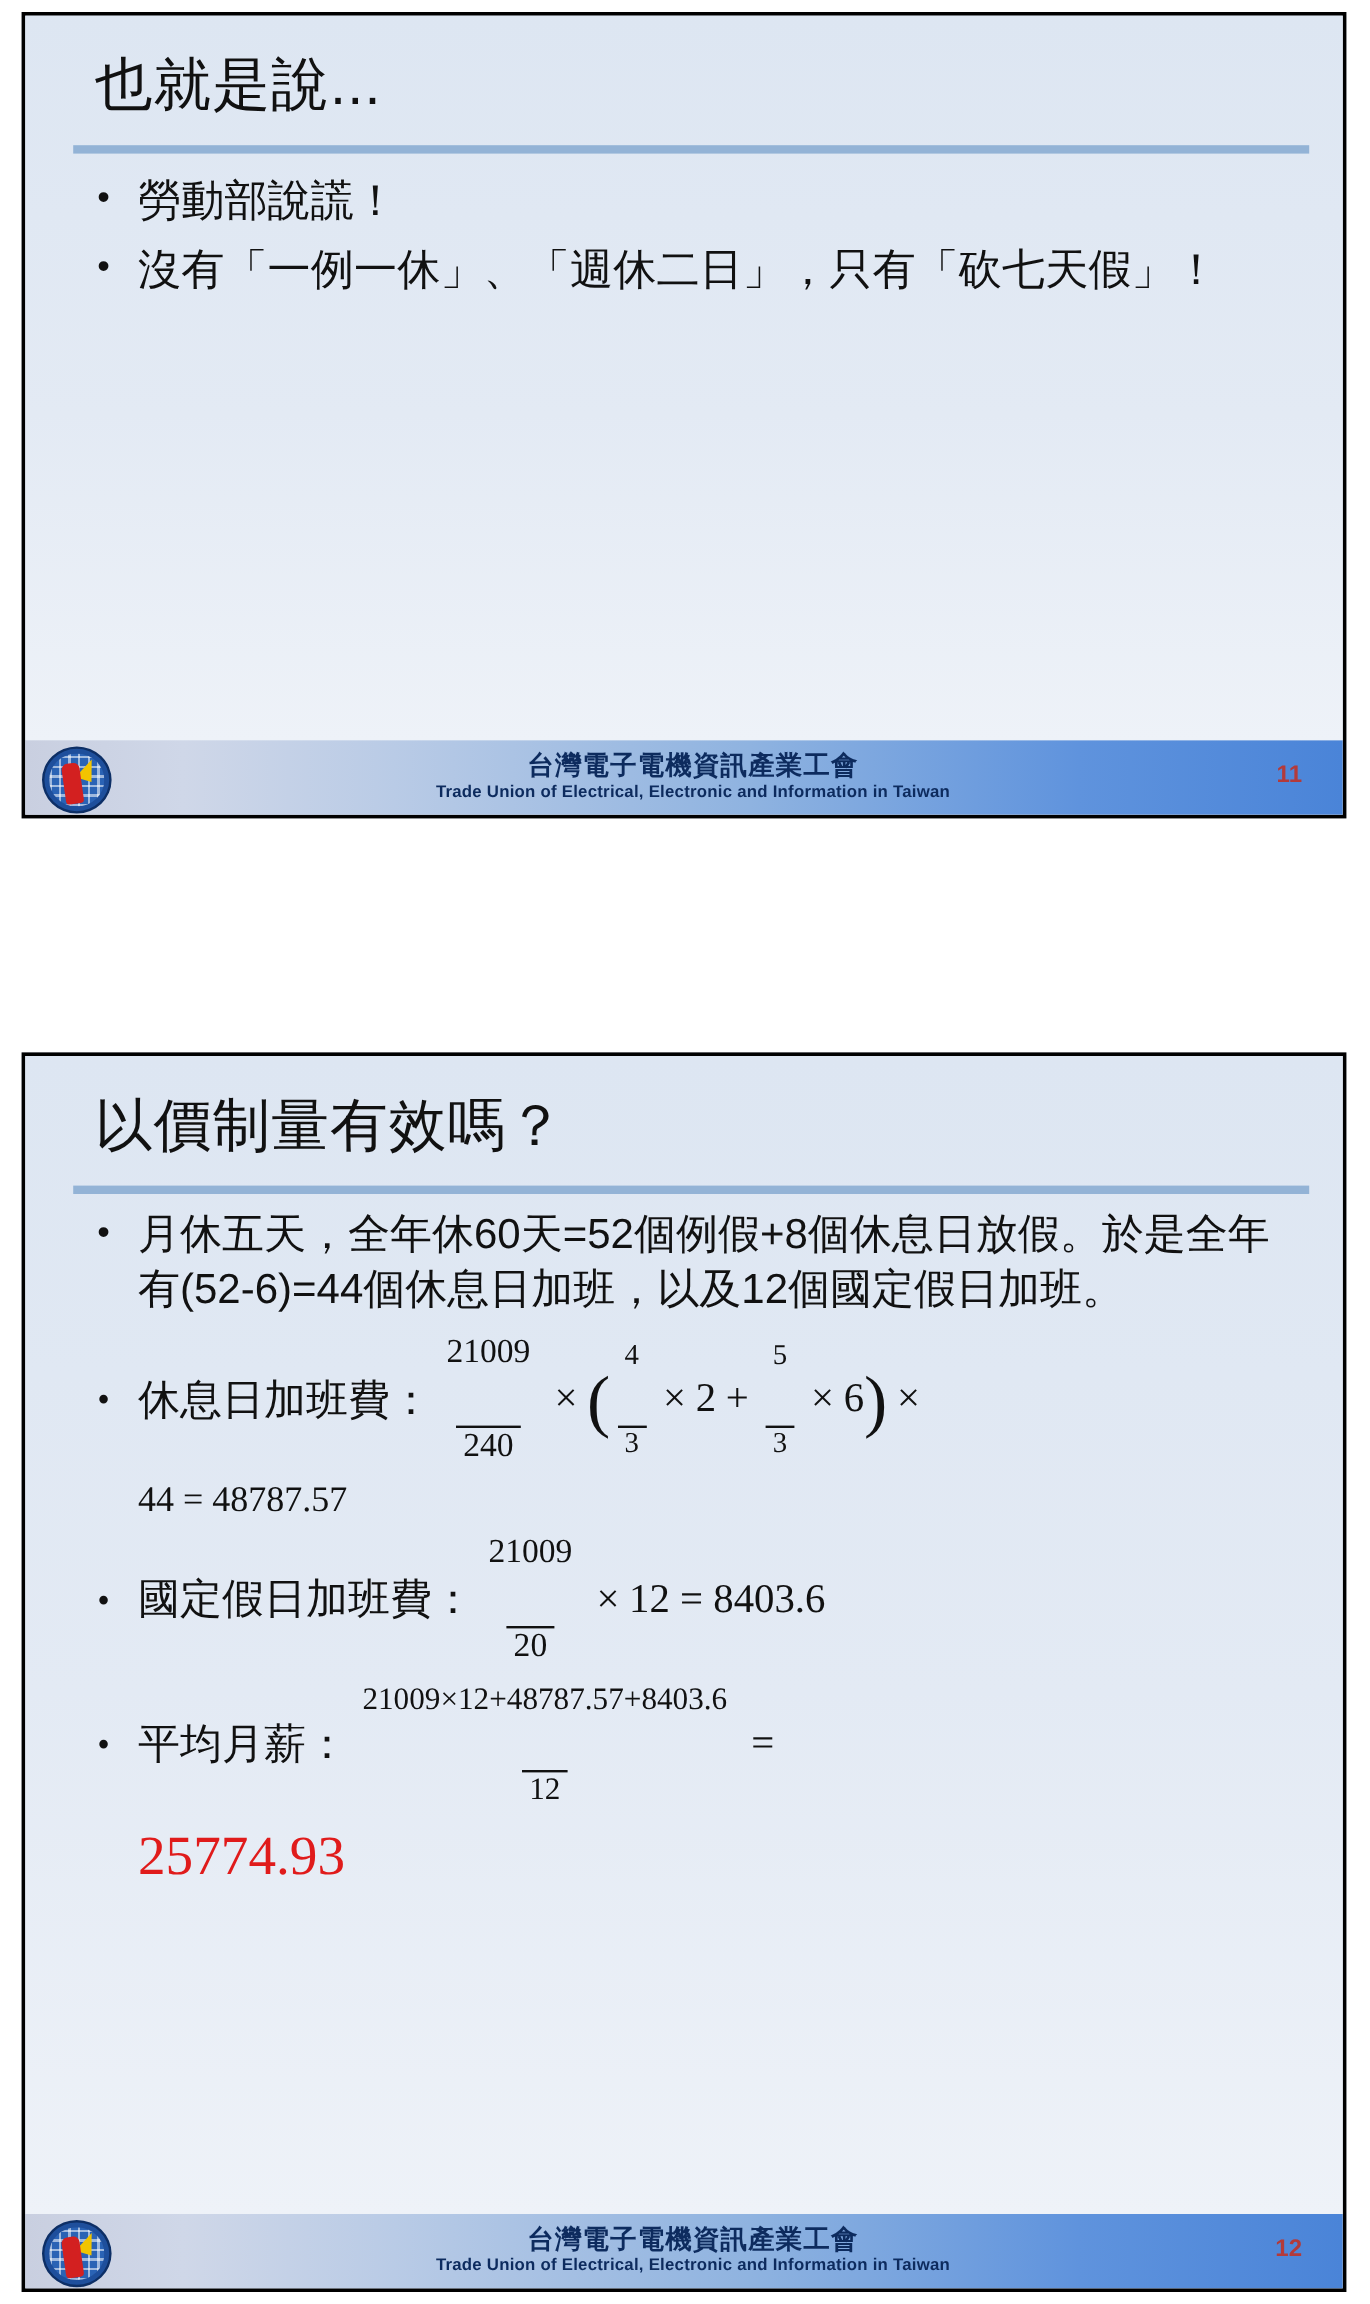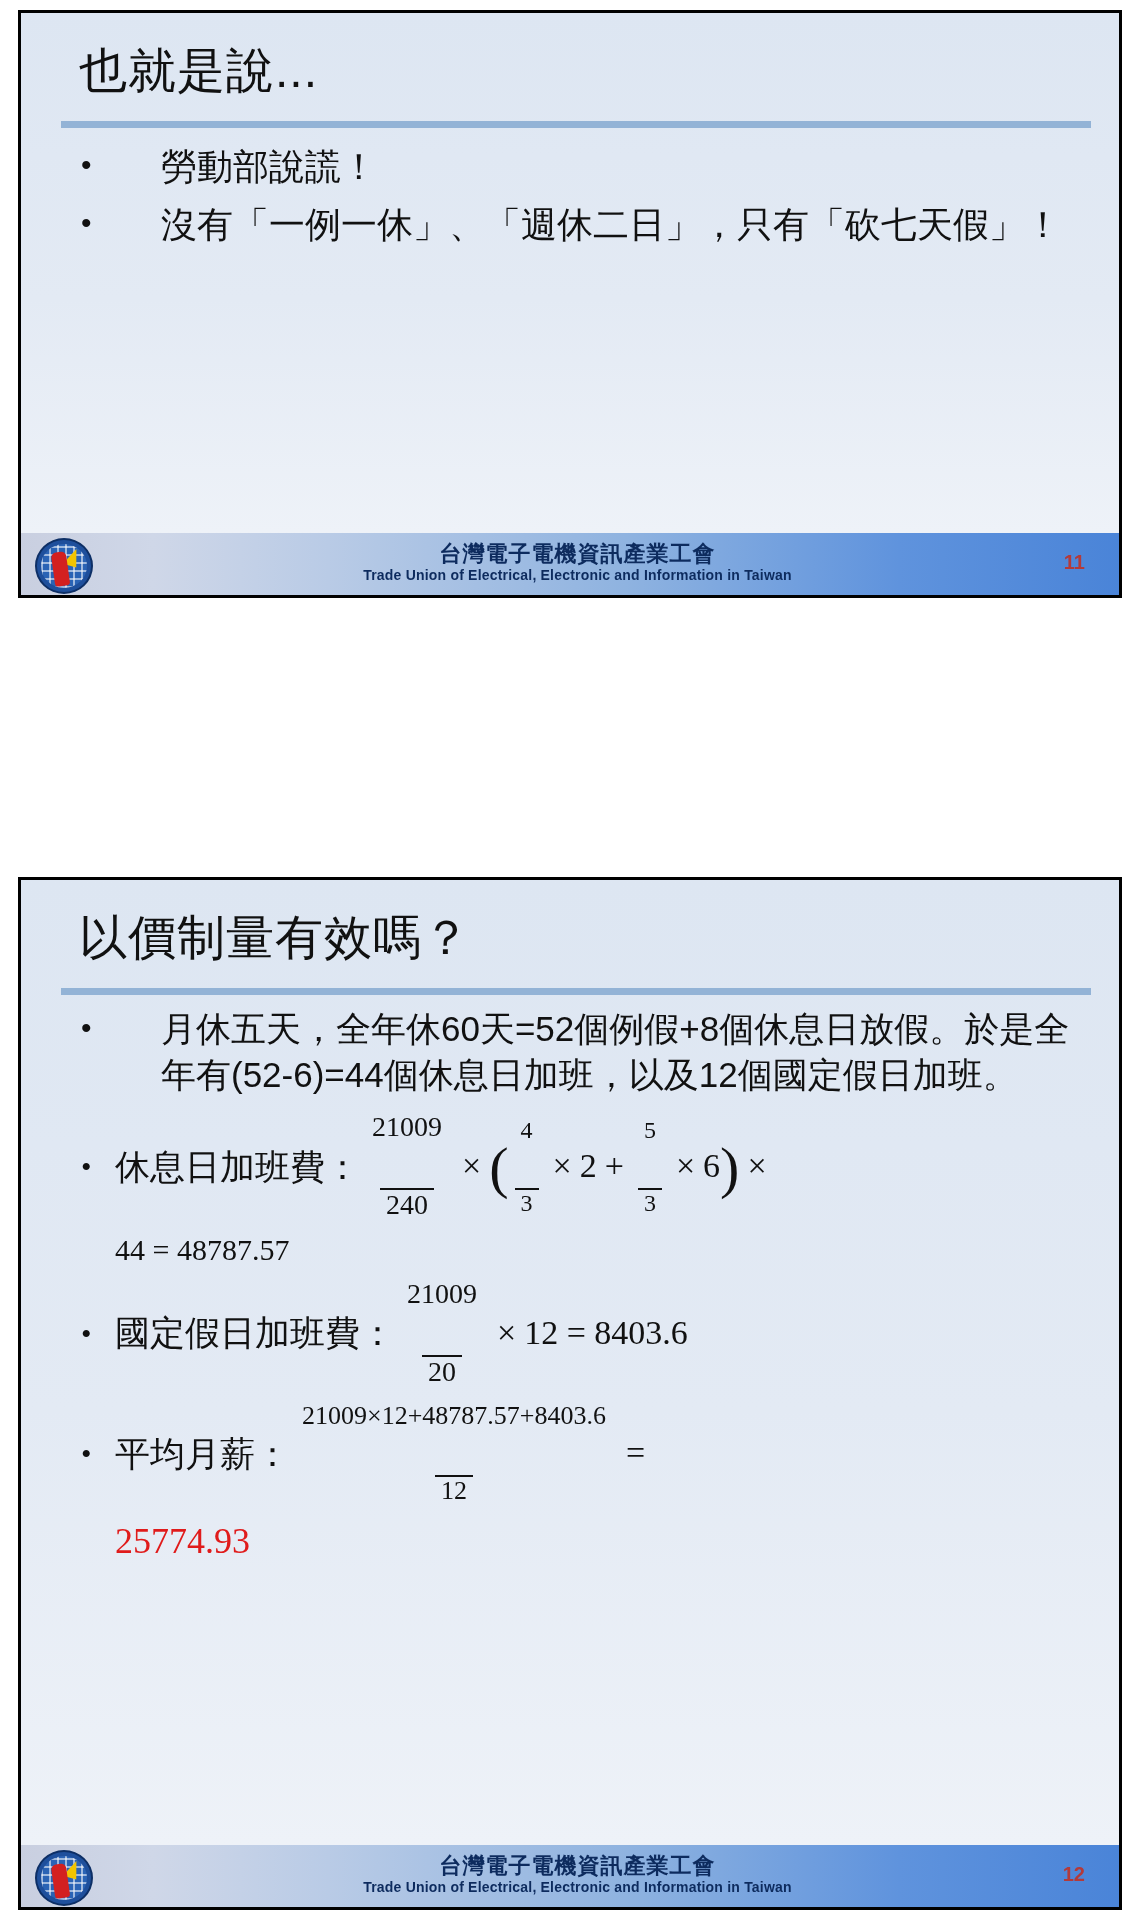--- a/index.html
+++ b/index.html
@@ -18,21 +18,21 @@
 
   .slide {
     position: absolute;
     left: 18px;
     width: 1104px;
     border: 3px solid #000000;
     background: #dfe7f1;
     box-sizing: border-box;
     overflow: hidden;
   }
-  #slide-1 { top: 10px; height: 588px; }
+  #slide-1 { top: 10px; height: 672px; }
   #slide-2 { top: 877px; height: 1033px; }
 
   .slide-body {
     position: absolute;
     left: 0; right: 0; top: 0;
     bottom: 62px;
     background: linear-gradient(180deg, #dde6f2 0%, #e3eaf4 55%, #eef2f8 100%);
   }
 
   .slide-title {
@@ -69,21 +69,21 @@
     color: #111111;
   }
   .bullet .dot {
     width: 34px;
     flex: 0 0 34px;
     font-size: 30px;
     line-height: 1.45;
     text-align: left;
     color: #111111;
   }
-  .bullet .txt { flex: 1 1 auto; margin-left: 46px; }
+  .bullet .txt { flex: 1 1 auto; }
 
   
   #slide-2 .bullets { top: 126px; }
   #slide-2 .bullet { font-size: 35px; margin-bottom: 14px; }
 
   .mathline {
     display: flex;
     align-items: center;
     flex-wrap: wrap;
     font-family: "Liberation Serif", serif;
@@ -129,21 +129,21 @@
     font-size: 30px;
     margin-left: 34px;
     margin-top: -2px;
     margin-bottom: 12px;
     color: #111111;
   }
 
   .result-red {
     color: #e01b1b;
     font-family: "Liberation Serif", serif;
-    font-size: 36px;
+    font-size: 46px;
     margin-left: 34px;
     margin-top: 2px;
   }
 
   
   .footer {
     position: absolute;
     left: 0; right: 0; bottom: 0;
     height: 62px;
     background: linear-gradient(90deg, #c9cfe0 0%, #cfd7e8 12%, #b9cbe6 28%, #8fb3e0 55%, #5f93dd 80%, #4a84d8 100%);

